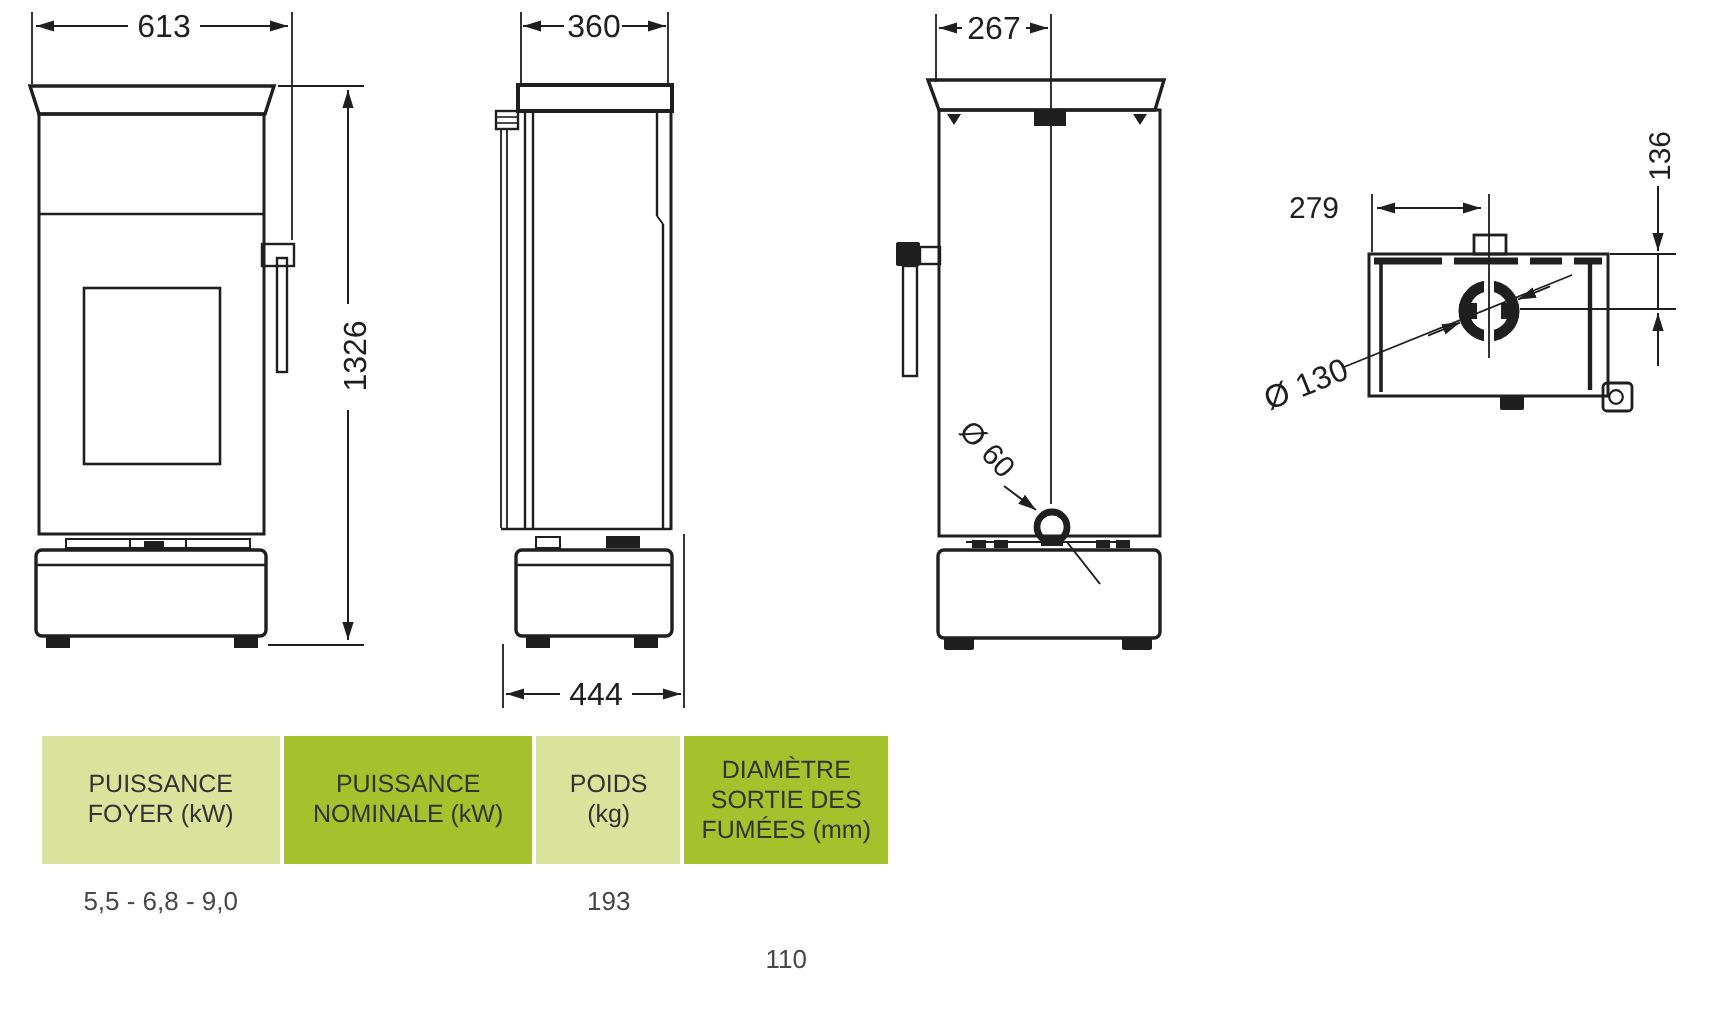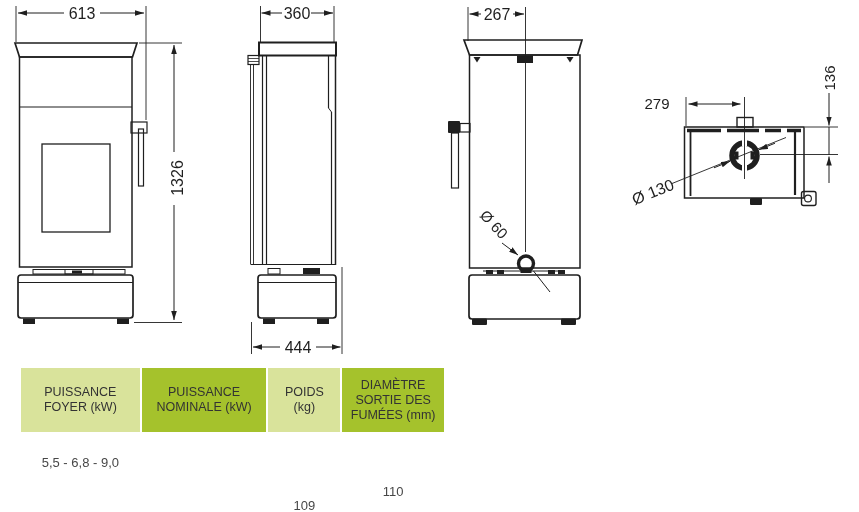--- a/index.html
+++ b/index.html
@@ -9,27 +9,27 @@
   #drawing{position:absolute;left:0;top:0;}
   .ln{stroke:var(--line);fill:none;}
   .fl{fill:var(--line);stroke:none;}
   .wh{stroke:#ffffff;fill:none;}
   .dim-text{fill:var(--line);font-family:"Liberation Sans",sans-serif;}
   .fs16{font-size:16px;}
   .fs15{font-size:15px;}
   
   #spec-table{position:absolute;left:21px;top:368px;width:423px;display:flex;gap:2px;}
   .spec-col{display:flex;flex-direction:column;align-items:stretch;}
-  .col-0{width:119px;} .col-1{width:125px;} .col-2{width:72px;gap:43px;} .col-3{width:102px;gap:29px;}
+  .col-0{width:119px;} .col-1{width:125px;} .col-2{width:72px;} .col-3{width:102px;gap:29px;}
   .spec-header{height:64px;display:flex;align-items:center;justify-content:center;
        text-align:center;white-space:pre-line;font-size:12.5px;line-height:15px;
        color:var(--header-text);font-weight:400;}
   .shade-light{background:var(--light-green);}
   .shade-dark{background:var(--dark-green);}
-  .spec-value{margin-top:23px;text-align:center;font-size:13px;
+  .spec-value{margin-top:11px;text-align:center;font-size:13px;
        color:var(--value-text);white-space:nowrap;}
 </style>
 </head>
 <body>
 
 <svg id="drawing" width="859" height="370" viewBox="0 0 859 370">
   <defs>
     <marker id="arw" markerUnits="userSpaceOnUse" markerWidth="10" markerHeight="7" refX="9" refY="2.8" orient="auto">
       <path class="fl" d="M0,0 L9,2.8 L0,5.6 Z"></path>
     </marker>
@@ -200,21 +200,21 @@
 FOYER (kW)</div>
     <div class="spec-value">5,5 - 6,8 - 9,0</div>
   </div>
   <div class="spec-col col-1">
     <div class="spec-header shade-dark">PUISSANCE
 NOMINALE (kW)</div>
   </div>
   <div class="spec-col col-2">
     <div class="spec-header shade-light">POIDS
 (kg)</div>
-    <div class="spec-value">109</div>
+    <div class="spec-value">193</div>
   </div>
   <div class="spec-col col-3">
     <div class="spec-header shade-dark">DIAMÈTRE
 SORTIE DES
 FUMÉES (mm)</div>
     <div class="spec-value">110</div>
   </div>
 </div>
 
 </body></html>

